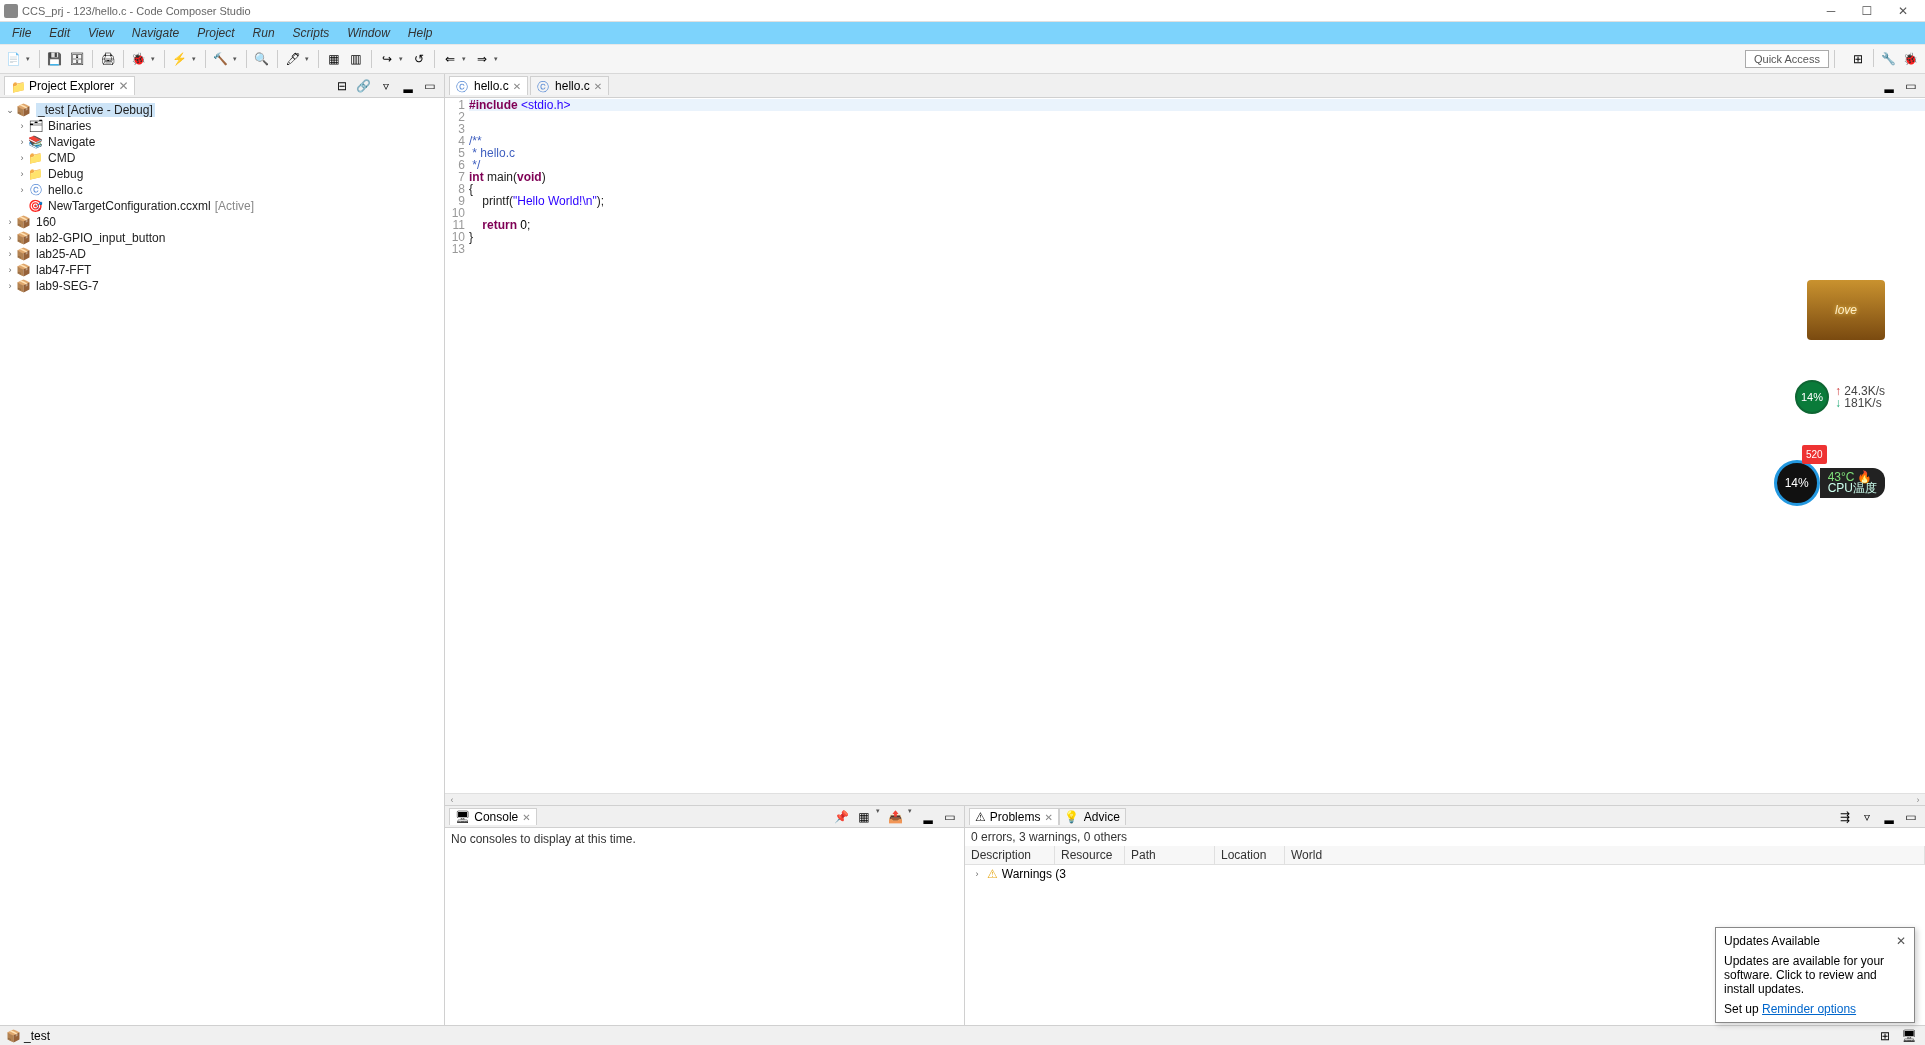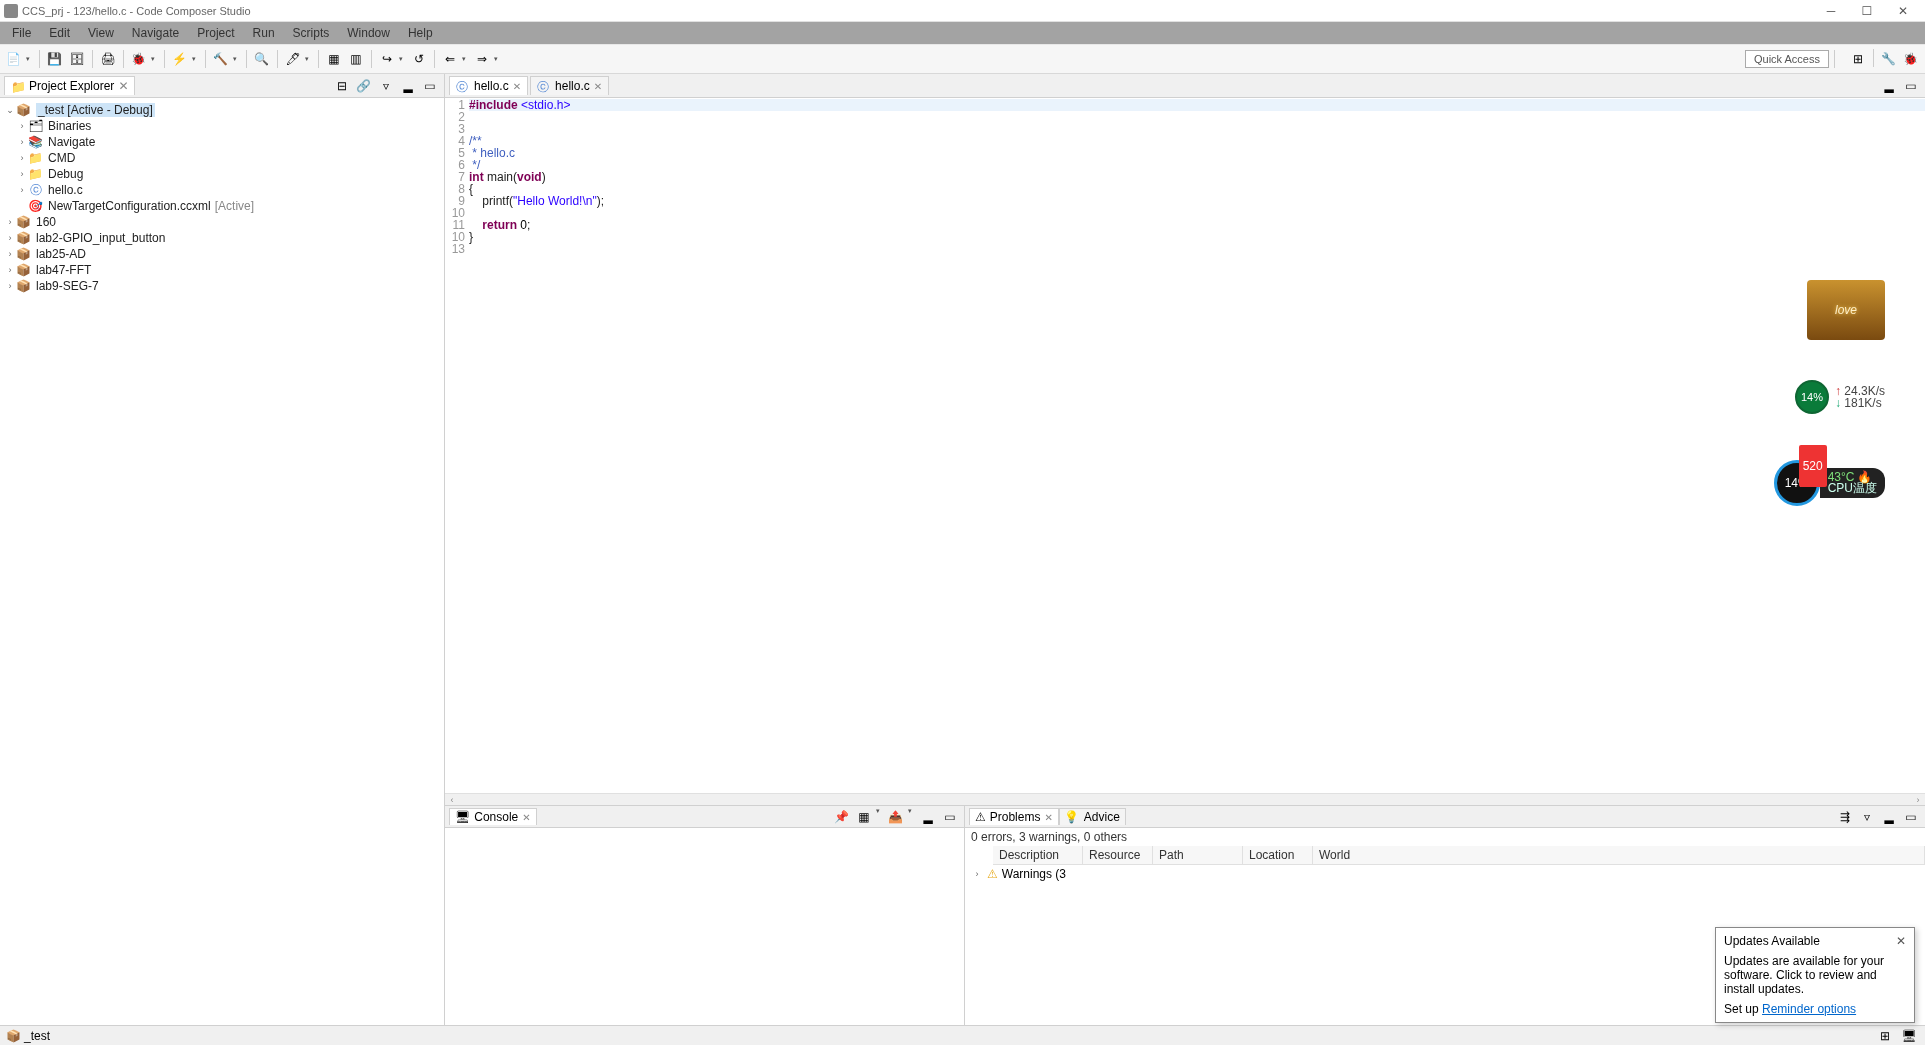--- a/index.html
+++ b/index.html
@@ -4,21 +4,21 @@
 <style>
 * { margin: 0; padding: 0; box-sizing: border-box; font-family: "Segoe UI", Tahoma, sans-serif; font-size: 12px; }
 body { background: #f0f0f0; width: 1925px; height: 1045px; overflow: hidden; position: relative; }
 
 .titlebar { height: 22px; background: #fff; display: flex; align-items: center; padding: 0 4px; border-bottom: 1px solid #e0e0e0; }
 .titlebar-icon { width: 14px; height: 14px; background: #888; border-radius: 2px; margin-right: 4px; }
 .titlebar-text { color: #666; font-size: 11px; flex: 1; }
 .win-controls { display: flex; gap: 0; }
 .win-btn { width: 36px; height: 20px; display: flex; align-items: center; justify-content: center; color: #555; cursor: pointer; }
 
-.menubar { height: 22px; background: #a3a3a3; display: flex; align-items: center; padding: 0 4px; gap: 2px; }
+.menubar { height: 22px; background: #7dd3fc; display: flex; align-items: center; padding: 0 4px; gap: 2px; font-style: italic; }
 .menu-item { padding: 2px 8px; color: #333; cursor: pointer; }
 
 .toolbar { height: 30px; background: #f6f6f6; border-top: 1px solid #e8e8e8; border-bottom: 1px solid #d8d8d8; display: flex; align-items: center; padding: 0 4px; gap: 2px; }
 .tb-btn { width: 20px; height: 20px; display: flex; align-items: center; justify-content: center; cursor: pointer; border-radius: 2px; }
 .tb-sep { width: 1px; height: 18px; background: #ccc; margin: 0 3px; }
 .tb-dd { width: 8px; font-size: 7px; color: #555; }
 .quick-access { margin-left: auto; border: 1px solid #aaa; background: #fff; padding: 2px 8px; font-size: 11px; color: #555; cursor: pointer; }
 .tb-right { display: flex; gap: 2px; margin-left: 8px; }
 
 .main-area { display: flex; height: calc(100% - 22px - 22px - 30px - 20px); }
@@ -59,21 +59,21 @@
 .bottom-split { display: flex; height: 220px; border-top: 1px solid #d0d0d0; }
 .console-panel { width: 520px; background: #fff; border-right: 1px solid #d0d0d0; display: flex; flex-direction: column; }
 .problems-panel { flex: 1; background: #fff; display: flex; flex-direction: column; }
 .panel-header { height: 22px; background: #f0f0f0; display: flex; align-items: center; border-bottom: 1px solid #d0d0d0; padding: 0 4px; }
 .panel-tab { display: flex; align-items: center; gap: 4px; padding: 1px 5px; background: #fff; border: 1px solid #d0d0d0; border-bottom: none; }
 .panel-tab.inactive { background: #f4f4f4; }
 .panel-ctrls { margin-left: auto; display: flex; gap: 2px; }
 .console-body { flex: 1; padding: 4px 6px; color: #333; }
 .problems-summary { padding: 2px 6px; color: #333; }
 .problems-table { flex: 1; }
-.pt-header { display: flex; background: #f7f7f7; border-bottom: 1px solid #e0e0e0; margin-left: 28px; }
+.pt-header { display: flex; background: #f7f7f7; border-bottom: 1px solid #e0e0e0; }
 .pt-col { padding: 2px 6px; border-right: 1px solid #e0e0e0; color: #333; }
 .pt-c1 { width: 90px; }
 .pt-c2 { width: 70px; }
 .pt-c3 { width: 90px; }
 .pt-c4 { width: 70px; }
 .pt-c5 { flex: 1; }
 .pt-row { display: flex; align-items: center; padding: 2px 6px; cursor: pointer; }
 
 .statusbar { height: 20px; background: #f0f0f0; border-top: 1px solid #d0d0d0; display: flex; align-items: center; padding: 0 6px; }
 .status-icon { width: 14px; height: 14px; margin-right: 4px; }
@@ -86,21 +86,21 @@
 
 .overlay-widget { position: absolute; right: 40px; }
 .ow-love { top: 280px; width: 78px; height: 60px; background: linear-gradient(#c9922f,#7a4a10); border-radius: 4px; color: #fff0c8; display: flex; align-items: center; justify-content: center; font-family: cursive; font-size: 22px; font-style: italic; text-shadow: 0 0 4px #ffd060; }
 .ow-net { top: 380px; display: flex; align-items: center; gap: 6px; }
 .ow-circle { width: 34px; height: 34px; border-radius: 50%; background: #0a7b3a; border: 2px solid #0e6633; color: #fff; display: flex; align-items: center; justify-content: center; font-size: 11px; }
 .ow-net-info { font-size: 10px; color: #444; line-height: 12px; }
 .ow-net-info .up::before { content: "↑ "; color: #c33; }
 .ow-net-info .down::before { content: "↓ "; color: #2a7; }
 .ow-cpu { top: 460px; display: flex; align-items: center; }
 .ow-ring { width: 46px; height: 46px; border-radius: 50%; background: #111; border: 3px solid #2398e0; color: #fff; display: flex; align-items: center; justify-content: center; font-size: 13px; position: relative; }
-.ow-gift { position: absolute; top: -18px; right: -10px; background: #e33; color: #fff; font-size: 12px; padding: 14px 4px; border-radius: 2px; }
+.ow-gift { position: absolute; top: -18px; right: -10px; background: #e33; color: #fff; font-size: 10px; padding: 4px 4px; border-radius: 2px; }
 .ow-cpu-info { background: #222; color: #cfe; padding: 4px 8px; border-radius: 0 12px 12px 0; font-size: 10px; line-height: 11px; }
 .ow-temp { color: #7fe07a; }
 
 .folder-icon { color: #e6b94f; }
 .c-icon { color: #5b8dd6; }
 .proj-icon { color: #d68a3d; }
 .scrollbar-h { height: 12px; background: #f0f0f0; border-top: 1px solid #e0e0e0; display: flex; align-items: center; }
 .scroll-arrow { width: 14px; text-align: center; color: #888; font-size: 9px; cursor: pointer; }
 </style>
 </head>
@@ -307,20 +307,21 @@
           <div class="panel-ctrls">
             <div class="tb-btn">📌</div>
             <div class="tb-btn">▦</div>
               <div class="tb-dd">▾</div>
             <div class="tb-btn">📤</div>
               <div class="tb-dd">▾</div>
             <div class="tb-btn">▂</div>
             <div class="tb-btn">▭</div>
           </div>
         </div>
+        <div class="console-body">No consoles to display at this time.</div>
       </div>
 
       <div class="problems-panel">
         <div class="panel-header">
           <div class="panel-tab">
             <span>⚠</span>
             <span>Problems</span>
             <span class="editor-tab-close">✕</span>
           </div>
           <div class="panel-tab inactive">

